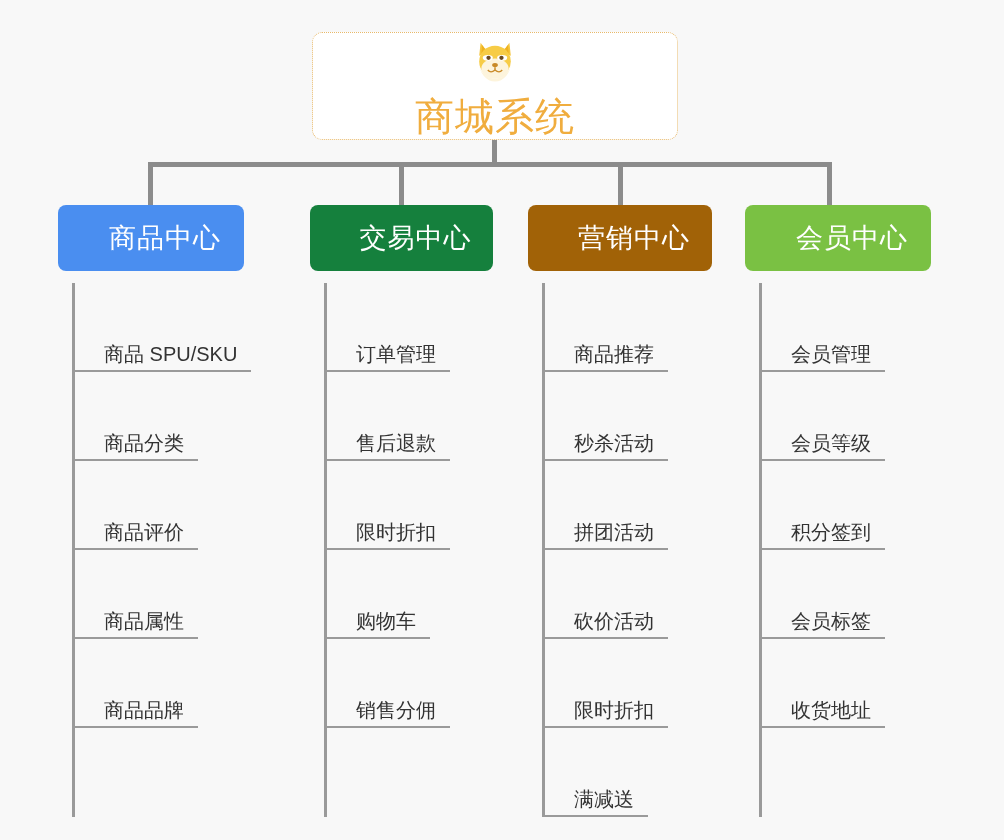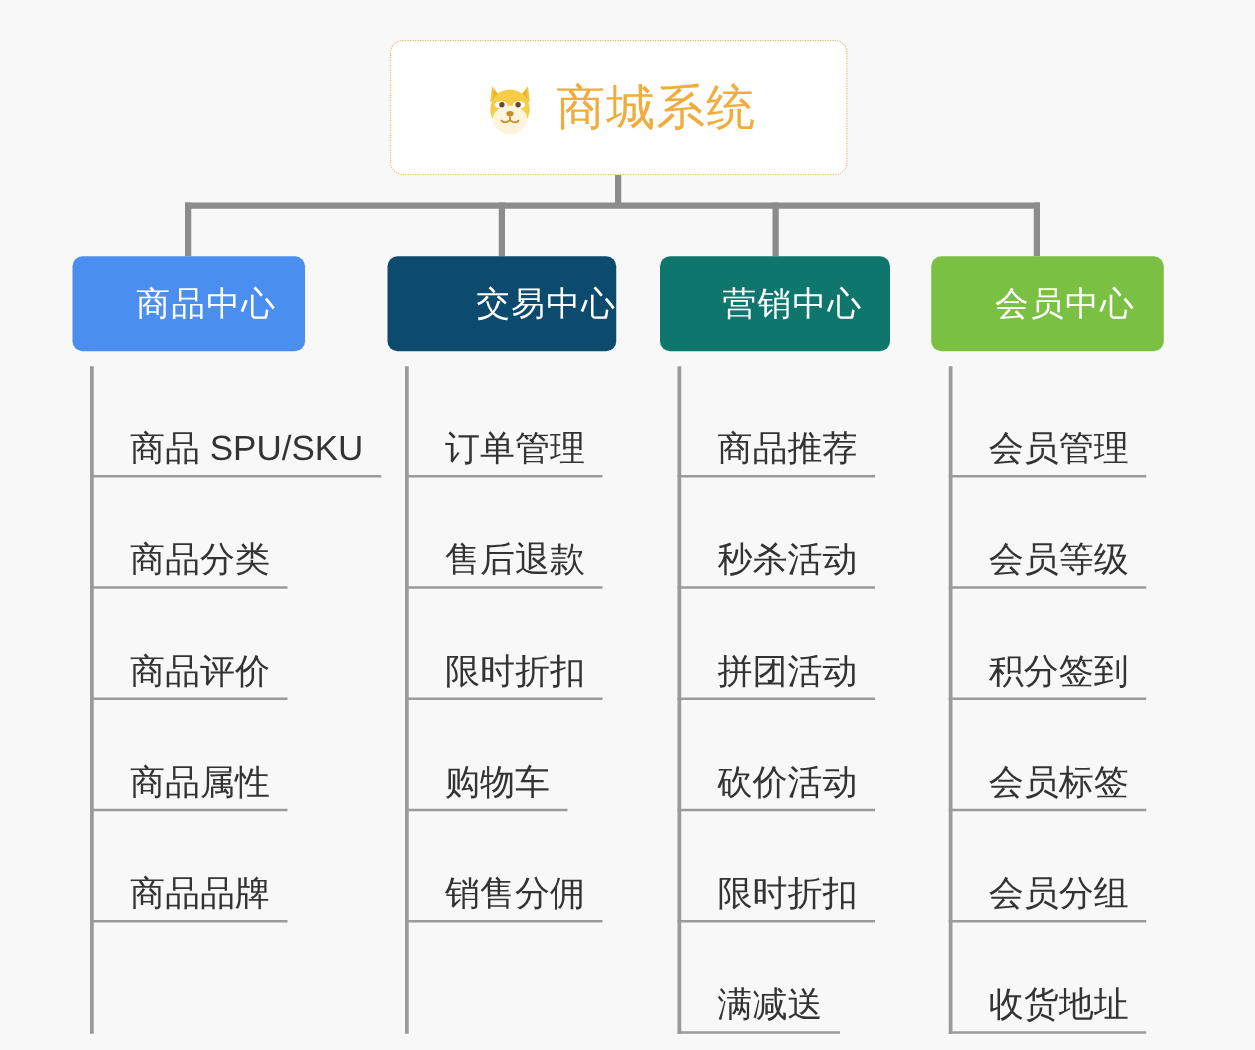--- a/index.html
+++ b/index.html
@@ -73,21 +73,21 @@
     height: 43px;
   }
 
   
   .category {
     position: absolute;
     top: 205px;
   }
   .cat-header {
     box-sizing: border-box;
-    height: 76px;
+    height: 66px;
     border-radius: 8px;
     display: flex;
     align-items: center;
     justify-content: center;
     color: #ffffff;
     font-size: 27px;
     letter-spacing: 1px;
     white-space: nowrap;
     padding-left: 28px;
   }
@@ -111,32 +111,32 @@
   .leaf-inner {
     position: absolute;
     left: 14px;
     bottom: 0;
     display: inline-block;
     border-bottom: 2px solid #9a9a9a;
     padding: 0 14px 5px 32px;
     white-space: nowrap;
   }
   .leaf-label {
-    font-size: 28px;
+    font-size: 20px;
     color: #333333;
     line-height: 1.1;
     white-space: nowrap;
   }
 </style>
 </head>
 <body style="background: rgb(248, 248, 248);">
 
 <div id="mindmap">
 
-  <div class="root-node" style="border-color: rgb(232, 185, 106);">
+  <div class="root-node" style="border-color: rgb(232, 185, 106); flex-direction: column;">
     <svg class="root-icon" viewBox="0 0 64 64">
       <path d="M12 8 L10 26 L22 22 Z" fill="#f5c53d"></path>
       <path d="M52 8 L54 26 L42 22 Z" fill="#f5c53d"></path>
       <path d="M14 11 L13 23 L21 20 Z" fill="#efb21f"></path>
       <path d="M50 11 L51 23 L43 20 Z" fill="#efb21f"></path>
       <circle cx="32" cy="34" r="22" fill="#f7cc46"></circle>
       <path d="M10 36 a22 22 0 0 0 44 0 a22 26 0 0 1 -44 0 z" fill="#fdf4dc"></path>
       <ellipse cx="32" cy="44" rx="19" ry="14" fill="#fdf4dc"></ellipse>
       <ellipse cx="22" cy="29" rx="7" ry="4" fill="#ffffff"></ellipse>
       <ellipse cx="42" cy="29" rx="7" ry="4" fill="#ffffff"></ellipse>
@@ -175,21 +175,21 @@
       <div class="leaf">
           <div class="leaf-inner"><span class="leaf-label">商品属性</span></div>
         </div>
       <div class="leaf">
           <div class="leaf-inner"><span class="leaf-label">商品品牌</span></div>
         </div>
     </div>
   </div>
 
   <div class="category" style="left:310px;width:183px;">
-    <div class="cat-header" style="background: #0c4a6e; justify-content: flex-end;">
+    <div class="cat-header" style="background: #15803d;">
       <span>交易中心</span>
     </div>
     <div class="cat-body">
       <div class="spine" style="height: 534px;"></div>
       <div class="leaf">
           <div class="leaf-inner"><span class="leaf-label">订单管理</span></div>
         </div>
       <div class="leaf">
           <div class="leaf-inner"><span class="leaf-label">售后退款</span></div>
         </div>
@@ -199,21 +199,21 @@
       <div class="leaf">
           <div class="leaf-inner"><span class="leaf-label">购物车</span></div>
         </div>
       <div class="leaf">
           <div class="leaf-inner"><span class="leaf-label">销售分佣</span></div>
         </div>
     </div>
   </div>
 
   <div class="category" style="left:528px;width:184px;">
-    <div class="cat-header" style="background: #0f766e;">
+    <div class="cat-header" style="background: #a16207;">
       <span>营销中心</span>
     </div>
     <div class="cat-body">
       <div class="spine" style="height: 534px;"></div>
       <div class="leaf">
           <div class="leaf-inner"><span class="leaf-label">商品推荐</span></div>
         </div>
       <div class="leaf">
           <div class="leaf-inner"><span class="leaf-label">秒杀活动</span></div>
         </div>
@@ -244,21 +244,18 @@
       <div class="leaf">
           <div class="leaf-inner"><span class="leaf-label">会员等级</span></div>
         </div>
       <div class="leaf">
           <div class="leaf-inner"><span class="leaf-label">积分签到</span></div>
         </div>
       <div class="leaf">
           <div class="leaf-inner"><span class="leaf-label">会员标签</span></div>
         </div>
       <div class="leaf">
-          <div class="leaf-inner"><span class="leaf-label">会员分组</span></div>
-        </div>
-      <div class="leaf">
           <div class="leaf-inner"><span class="leaf-label">收货地址</span></div>
         </div>
     </div>
   </div>
 
 </div>
 
 </body></html>

